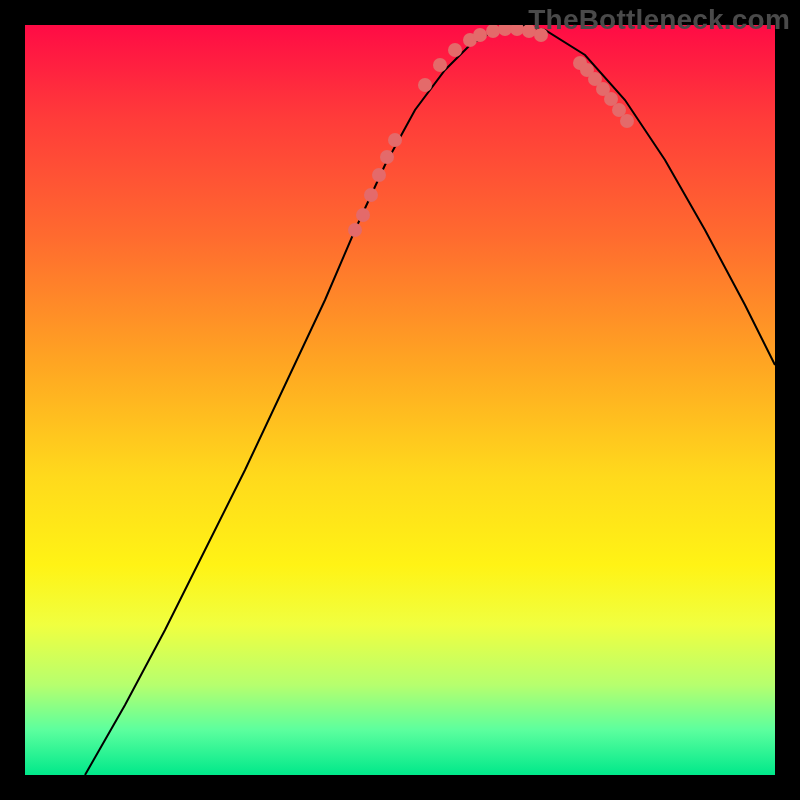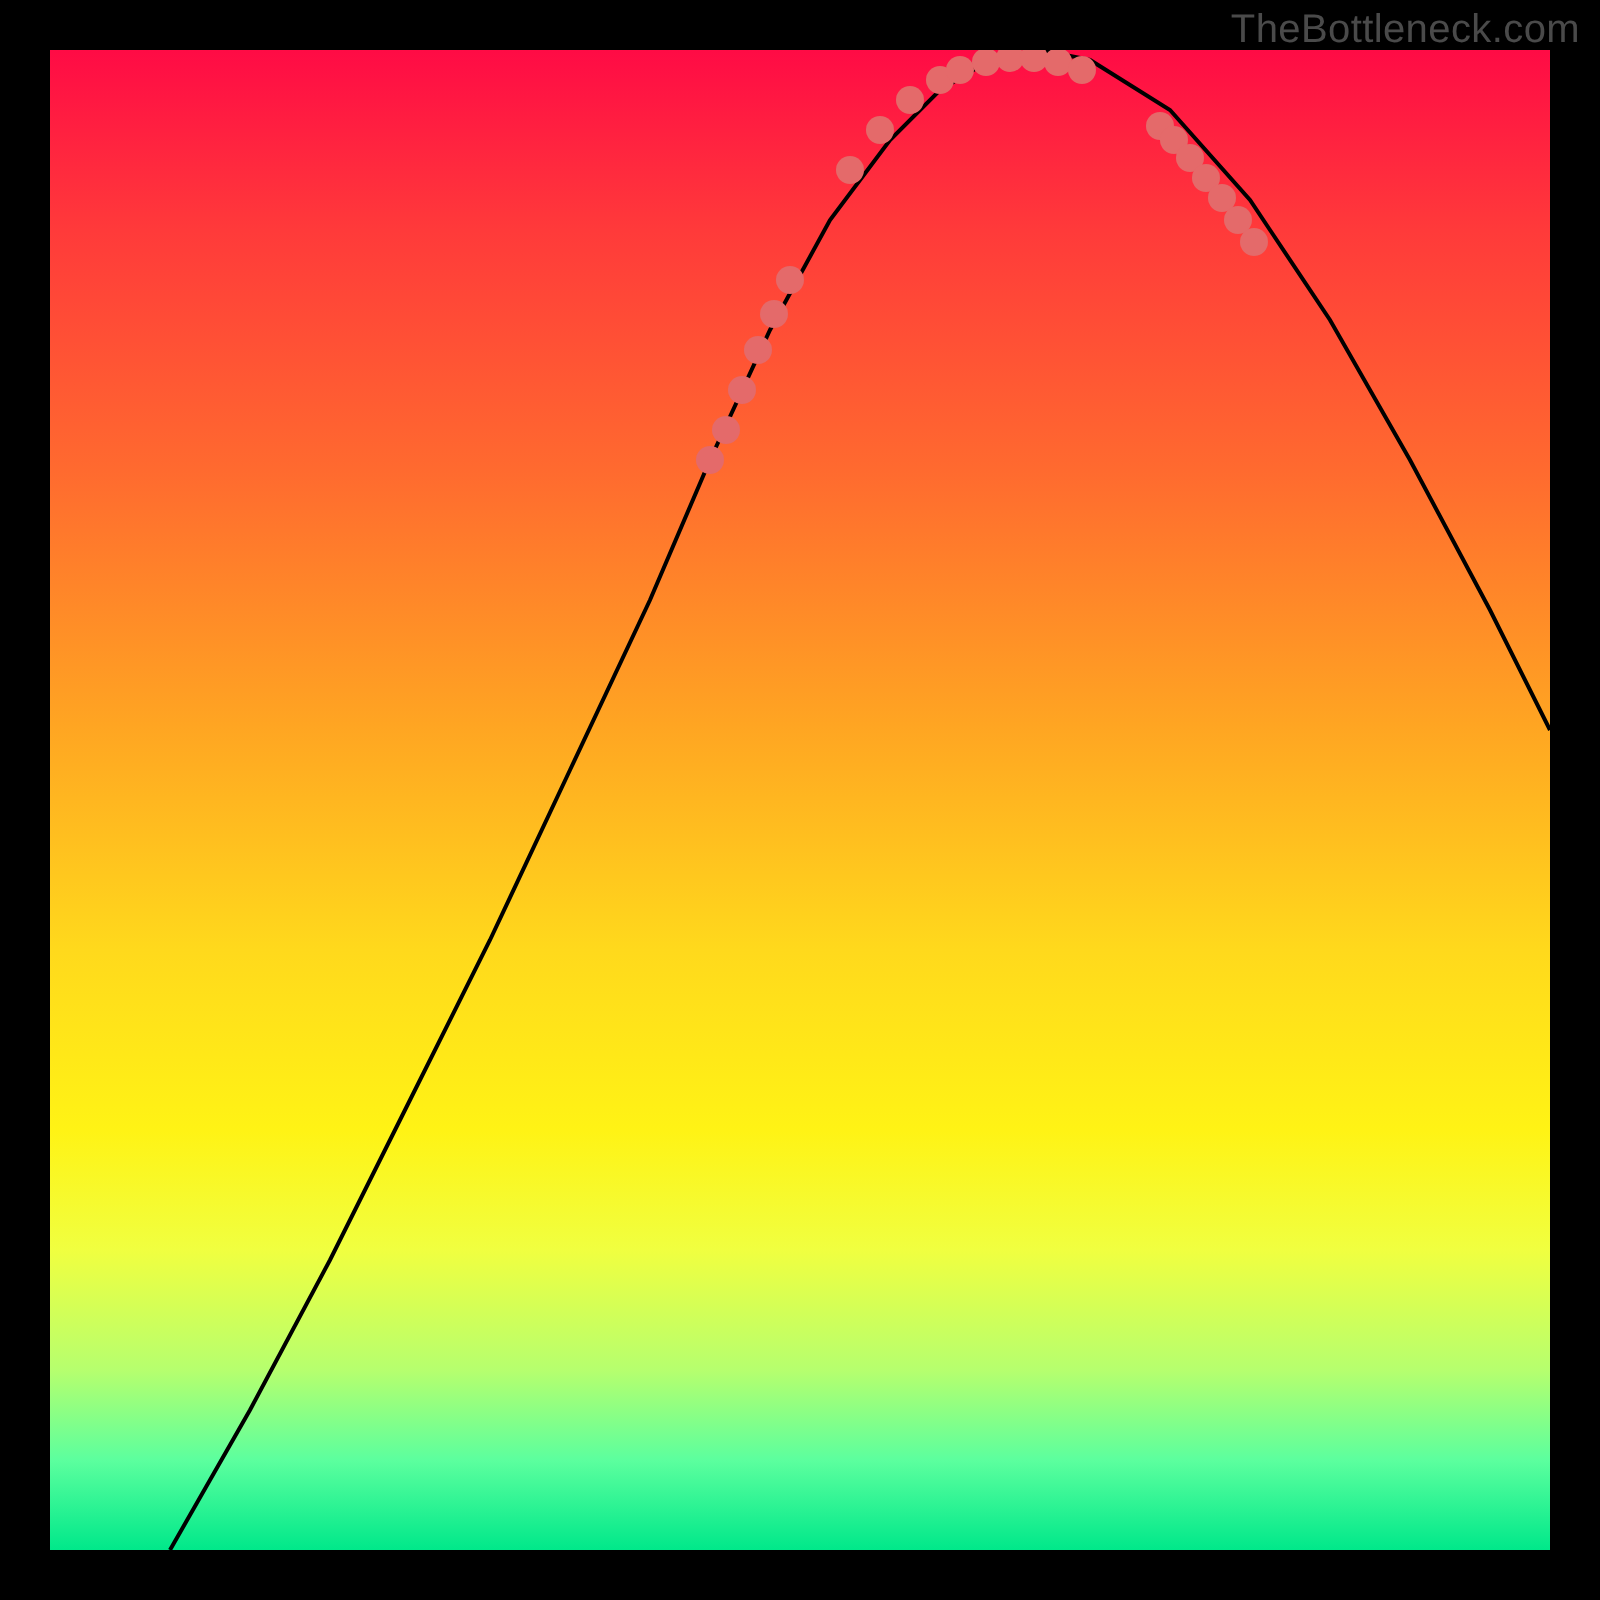--- a/index.html
+++ b/index.html
@@ -33,22 +33,22 @@
       #f0ff40 80%,
       #b6ff6e 88%,
       #5cff9e 94%,
       #00e88a 100%);
   }
   .watermark {
     position: absolute;
     top: 4px;
     right: 10px;
     color: #4a4a4a;
-    font-size: 20px;
-    font-weight: 400;
+    font-size: 28px;
+    font-weight: 700;
     letter-spacing: 0.2px;
     user-select: none;
   }
   svg.curve {
     position: absolute;
     left: 0;
     top: 0;
     width: 750px;
     height: 750px;
   }

